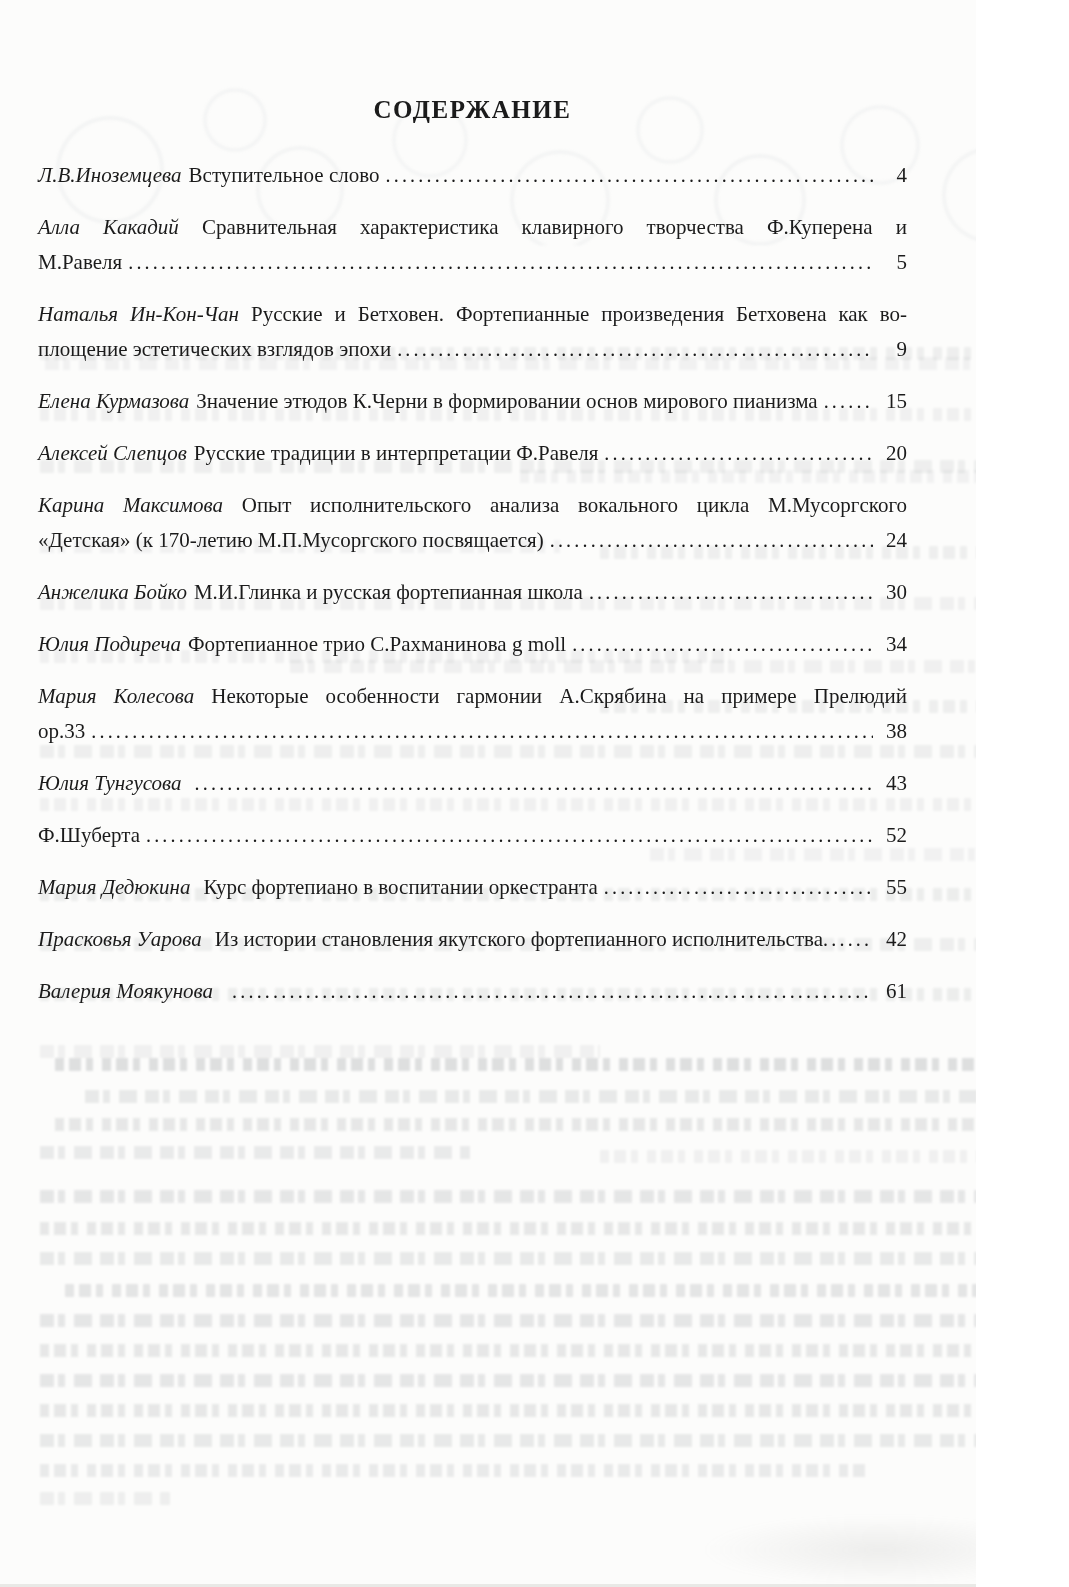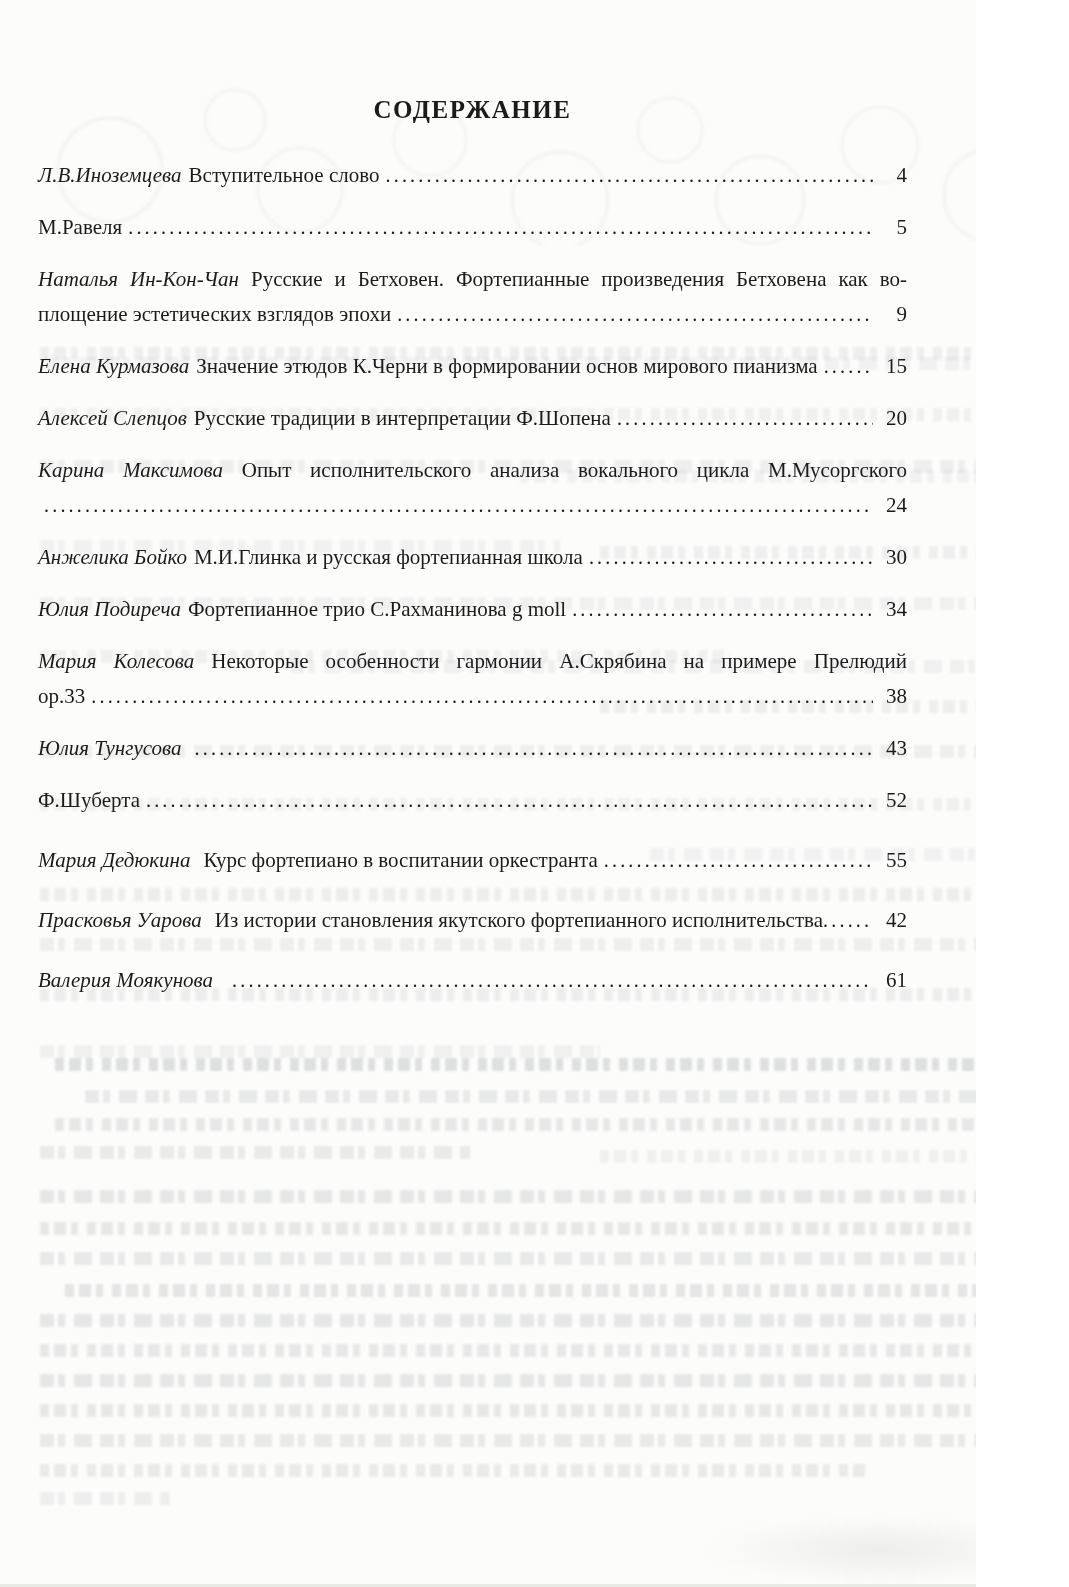--- a/index.html
+++ b/index.html
@@ -44,21 +44,21 @@
     margin:0 0 33px 0;
     font-size:25px;font-weight:bold;line-height:30px;
     letter-spacing:1.5px;text-align:center;
   }
   .toc{position:relative;z-index:2;}
   .entry{margin:0 0 17px 0;font-size:21px;line-height:35px;}
   .jline{display:block;text-align:justify;text-align-last:justify;}
   .lastline{display:flex;align-items:baseline;}
   .author{font-style:italic;}
   .lastline .author{flex:0 0 auto;margin-right:7px;white-space:pre;}
-  .lastline .author.gap2{margin-right:13px;margin-top:8px;}
+  .lastline .author.gap2{margin-right:13px;}
   .tail{flex:0 0 auto;white-space:pre;}
   .dots{
     flex:1 1 auto;min-width:0;overflow:hidden;white-space:nowrap;
     margin-left:6px;font-size:20px;letter-spacing:3.2px;color:#1b1b1b;
   }
   .dots.tight{margin-left:0;}
   .pg{flex:0 0 auto;margin-left:8px;min-width:26px;text-align:right;}
 </style>
 </head>
 <body>
@@ -107,20 +107,21 @@
   <div id="toc" class="toc">
       <div class="entry">
         <span class="lastline">
           <span class="author">Л.В.Иноземцева</span>
           <span class="tail">Вступительное слово</span>
           <span class="dots">..........................................................................................................................................................................</span>
           <span class="pg">4</span>
         </span>
       </div>
       <div class="entry">
+        <span class="jline"><span class="author">Алла Какадий</span> <span class="ttl">Сравнительная характеристика клавирного творчества Ф.Куперена и</span></span>
         <span class="lastline">
           <span class="tail">М.Равеля</span>
           <span class="dots">..........................................................................................................................................................................</span>
           <span class="pg">5</span>
         </span>
       </div>
       <div class="entry">
         <span class="jline"><span class="author">Наталья Ин-Кон-Чан</span> <span class="ttl">Русские и Бетховен. Фортепианные произведения Бетховена как во-</span></span>
         <span class="lastline">
           <span class="tail">площение эстетических взглядов эпохи</span>
@@ -132,28 +133,29 @@
         <span class="lastline">
           <span class="author">Елена Курмазова</span>
           <span class="tail">Значение этюдов К.Черни в формировании основ мирового пианизма</span>
           <span class="dots">..........................................................................................................................................................................</span>
           <span class="pg">15</span>
         </span>
       </div>
       <div class="entry">
         <span class="lastline">
           <span class="author">Алексей Слепцов</span>
-          <span class="tail">Русские традиции в интерпретации Ф.Шопена</span>
+          <span class="tail">Русские традиции в интерпретации Ф.Равеля</span>
           <span class="dots">..........................................................................................................................................................................</span>
           <span class="pg">20</span>
         </span>
       </div>
       <div class="entry">
         <span class="jline"><span class="author">Карина Максимова</span> <span class="ttl">Опыт исполнительского анализа вокального цикла М.Мусоргского</span></span>
         <span class="lastline">
+          <span class="tail">«Детская» (к 170-летию М.П.Мусоргского посвящается)</span>
           <span class="dots">..........................................................................................................................................................................</span>
           <span class="pg">24</span>
         </span>
       </div>
       <div class="entry">
         <span class="lastline">
           <span class="author">Анжелика Бойко</span>
           <span class="tail">М.И.Глинка и русская фортепианная школа</span>
           <span class="dots">..........................................................................................................................................................................</span>
           <span class="pg">30</span>

